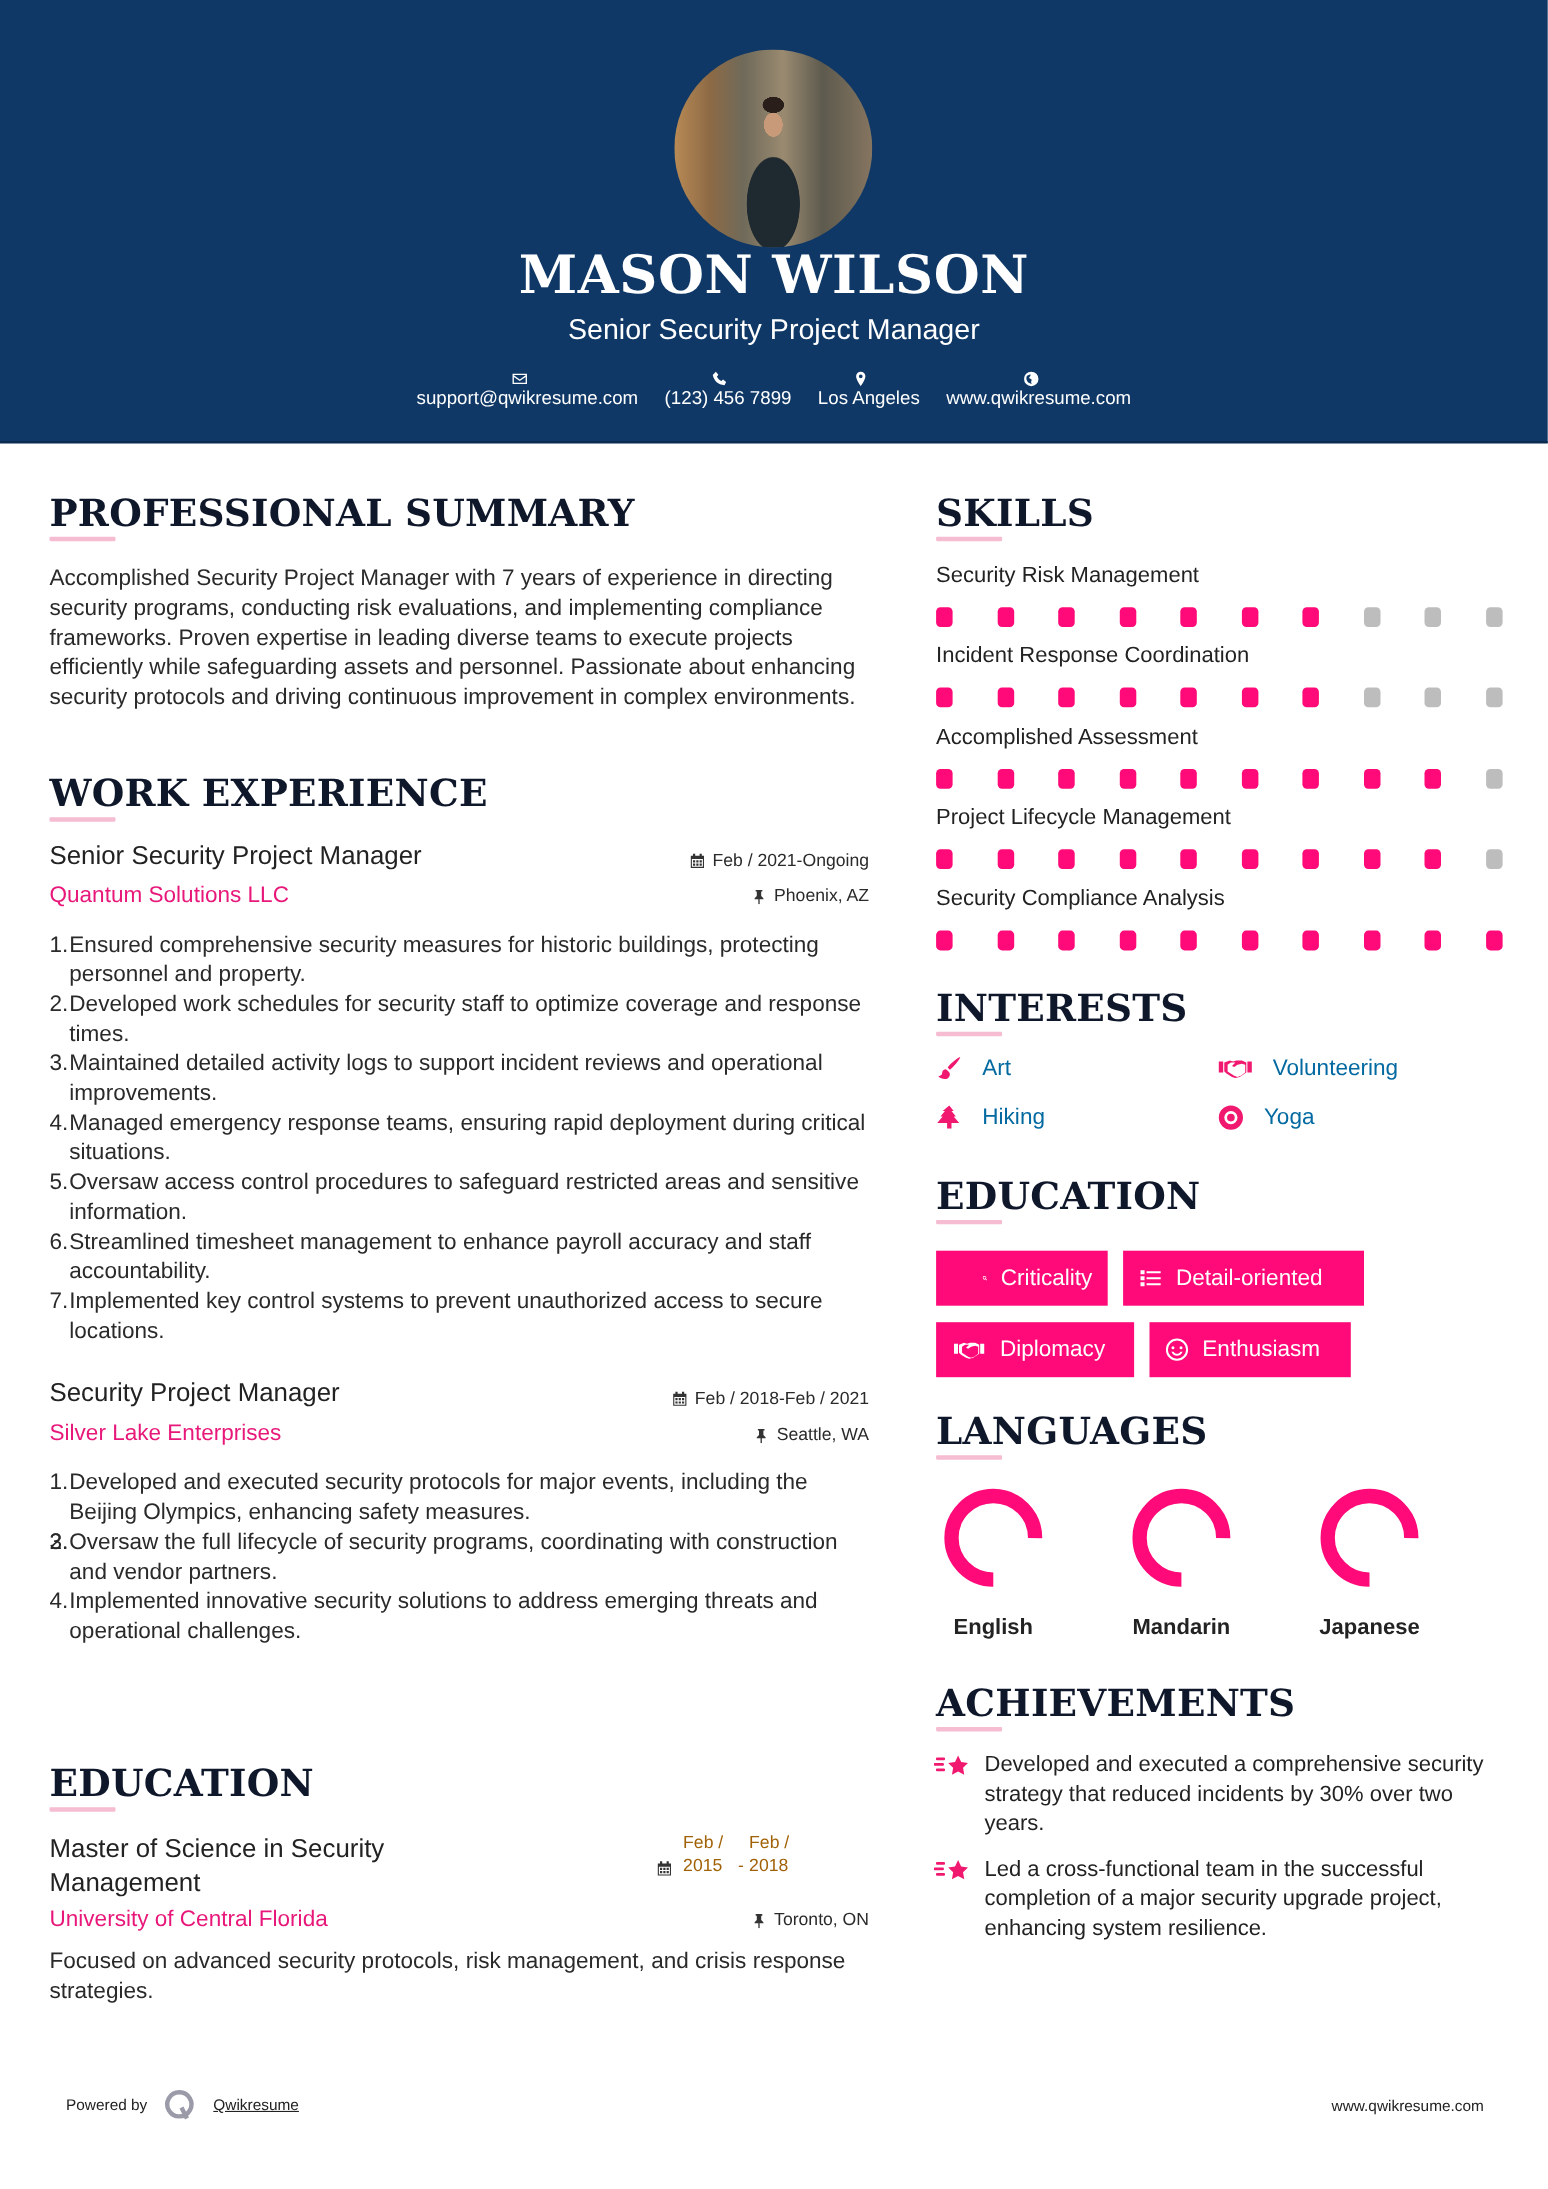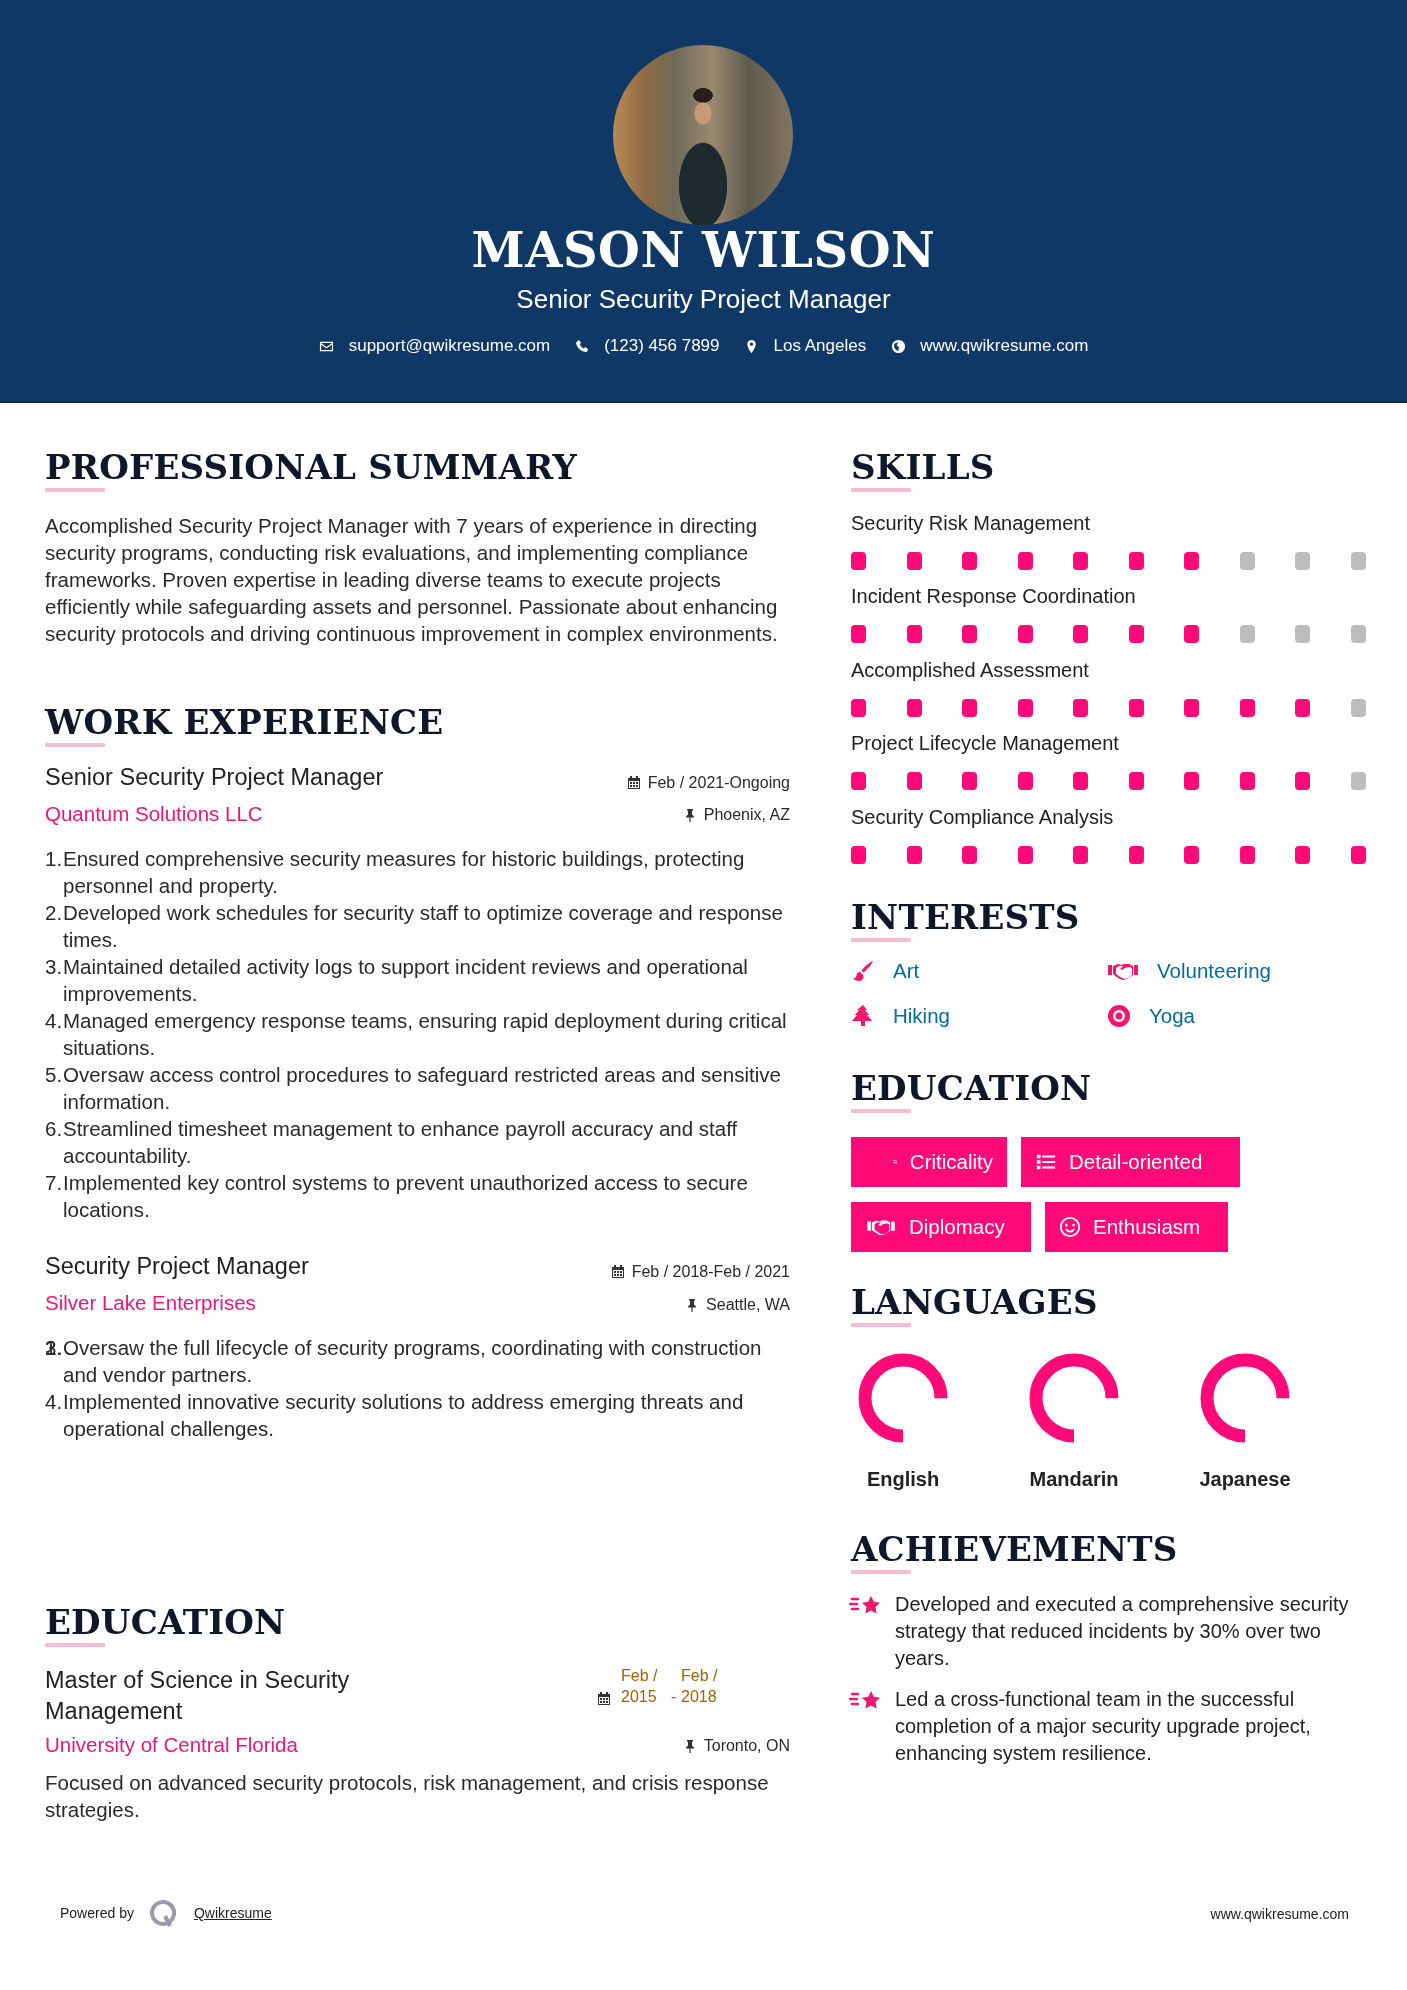--- a/index.html
+++ b/index.html
@@ -13,21 +13,21 @@
       radial-gradient(ellipse 16px 12px at 50% 28%, #2a1e1a 0 60%, transparent 62%),
       radial-gradient(ellipse 34px 60px at 50% 78%, #1f2a30 0 70%, transparent 72%),
       linear-gradient(90deg, #b88a55 0%, #8d6a45 18%, #6f6a5a 35%, #9a8a70 55%, #5d5a4e 75%, #857560 100%);
     overflow: hidden; }
   .name { position: absolute; left: 0; width: 1407px; top: 222px; text-align: center; color: #ffffff;
     font-family: "DejaVu Serif", serif; font-weight: bold; font-size: 48px; letter-spacing: 0.5px; }
   .title { position: absolute; left: 0; width: 1407px; top: 284px; text-align: center; color: #ffffff;
     font-family: "Liberation Sans", sans-serif; font-size: 26px; }
   .contacts { position: absolute; left: 0; width: 1407px; top: 336px; display: flex; justify-content: center; align-items: center;
     color: #ffffff; font-family: "Liberation Sans", sans-serif; font-size: 17px; }
-  .contacts .item { display: flex; align-items: center; margin: 0 12px; }
+  .contacts .item { display: flex; align-items: center; margin: 0 12px; flex-direction: column; }
   .contacts .ic { width: 16px; height: 16px; margin-right: 14px; display: inline-flex; align-items: center; justify-content: center; }
   .contacts svg { width: 15px; height: 15px; fill: #ffffff; }
 
   .sec-h { position: absolute; font-family: "DejaVu Serif", serif; font-weight: bold; font-size: 34px; color: #0f172a; letter-spacing: 0.2px; }
   .sec-bar { position: absolute; width: 60px; height: 4px; background: #f5bcd2; border-radius: 1px; }
 
   .para { position: absolute; font-family: "Liberation Sans", sans-serif; font-size: 20.5px; line-height: 27px; color: #2a2a2a; }
   .job-title { position: absolute; font-family: "Liberation Sans", sans-serif; font-size: 23.5px; color: #222; }
   .company { position: absolute; font-family: "Liberation Sans", sans-serif; font-size: 20.5px; color: #e8187a; }
   .meta { position: absolute; font-family: "Liberation Sans", sans-serif; font-size: 16px; color: #2a2a2a; display: flex; align-items: center; justify-content: flex-end; }
@@ -145,21 +145,21 @@
     <span>Feb / 2018-Feb / 2021</span>
   </div>
   <div class="company" style="left:45px; top:1291px;">Silver Lake Enterprises</div>
   <div class="meta" style="right:617px; top:1296px; width:260px;">
     <svg viewBox="0 0 14 14">
         <path d="M4 1h6v1.5H9v4l2 2v1H7.6V14h-1.2V9.5H3v-1l2-2v-4H4z"></path>
       </svg>
     <span>Seattle, WA</span>
   </div>
   <ol class="list" style="left:45px; top:1334px; width:755px;">
-    <li><span class="num">1.</span></li>
+    <li><span class="num">1.</span><span>Developed and executed security protocols for major events, including the Beijing Olympics, enhancing safety measures.</span></li>
     <li><span class="num">2.</span></li>
     <li><span class="num">3.</span><span>Oversaw the full lifecycle of security programs, coordinating with construction and vendor partners.</span></li>
     <li><span class="num">4.</span><span>Implemented innovative security solutions to address emerging threats and operational challenges.</span></li>
   </ol>
 </div>
 
 <div class="sec-h" style="left:45px; top:1602px;">EDUCATION</div>
 <div class="sec-bar" style="left:45px; top:1643px;"></div>
 <div class="job-title" style="left:45px; top:1665px; line-height:31px;">
   <div>Master of Science in Security</div>

